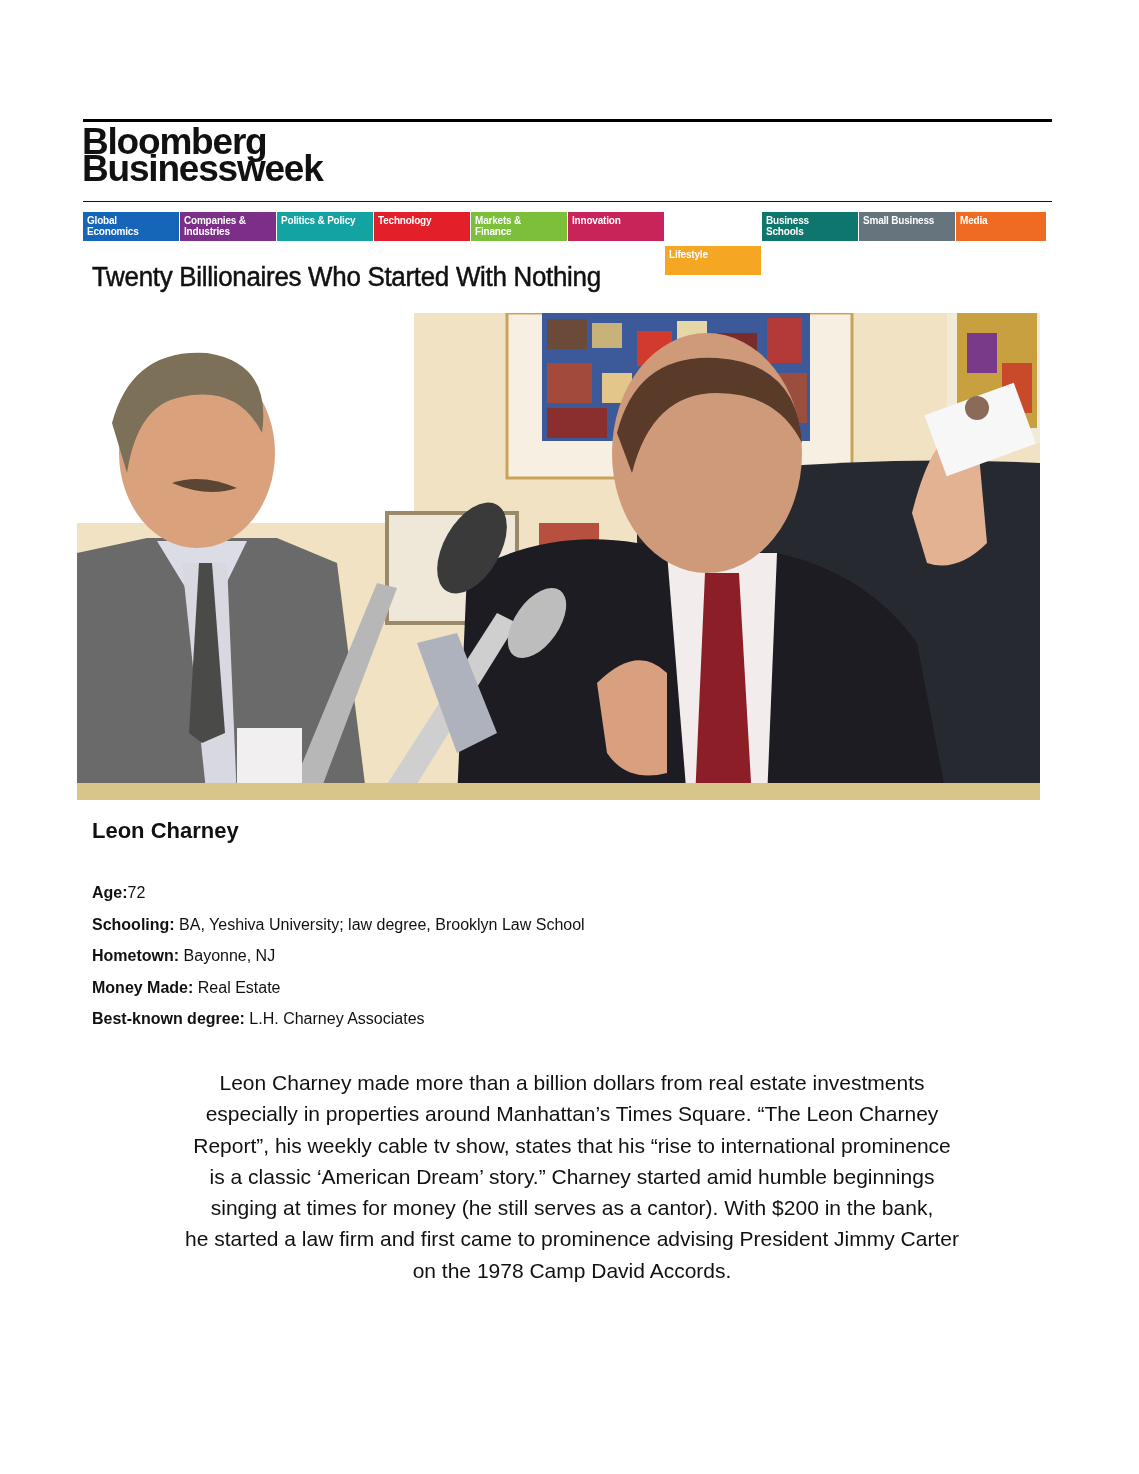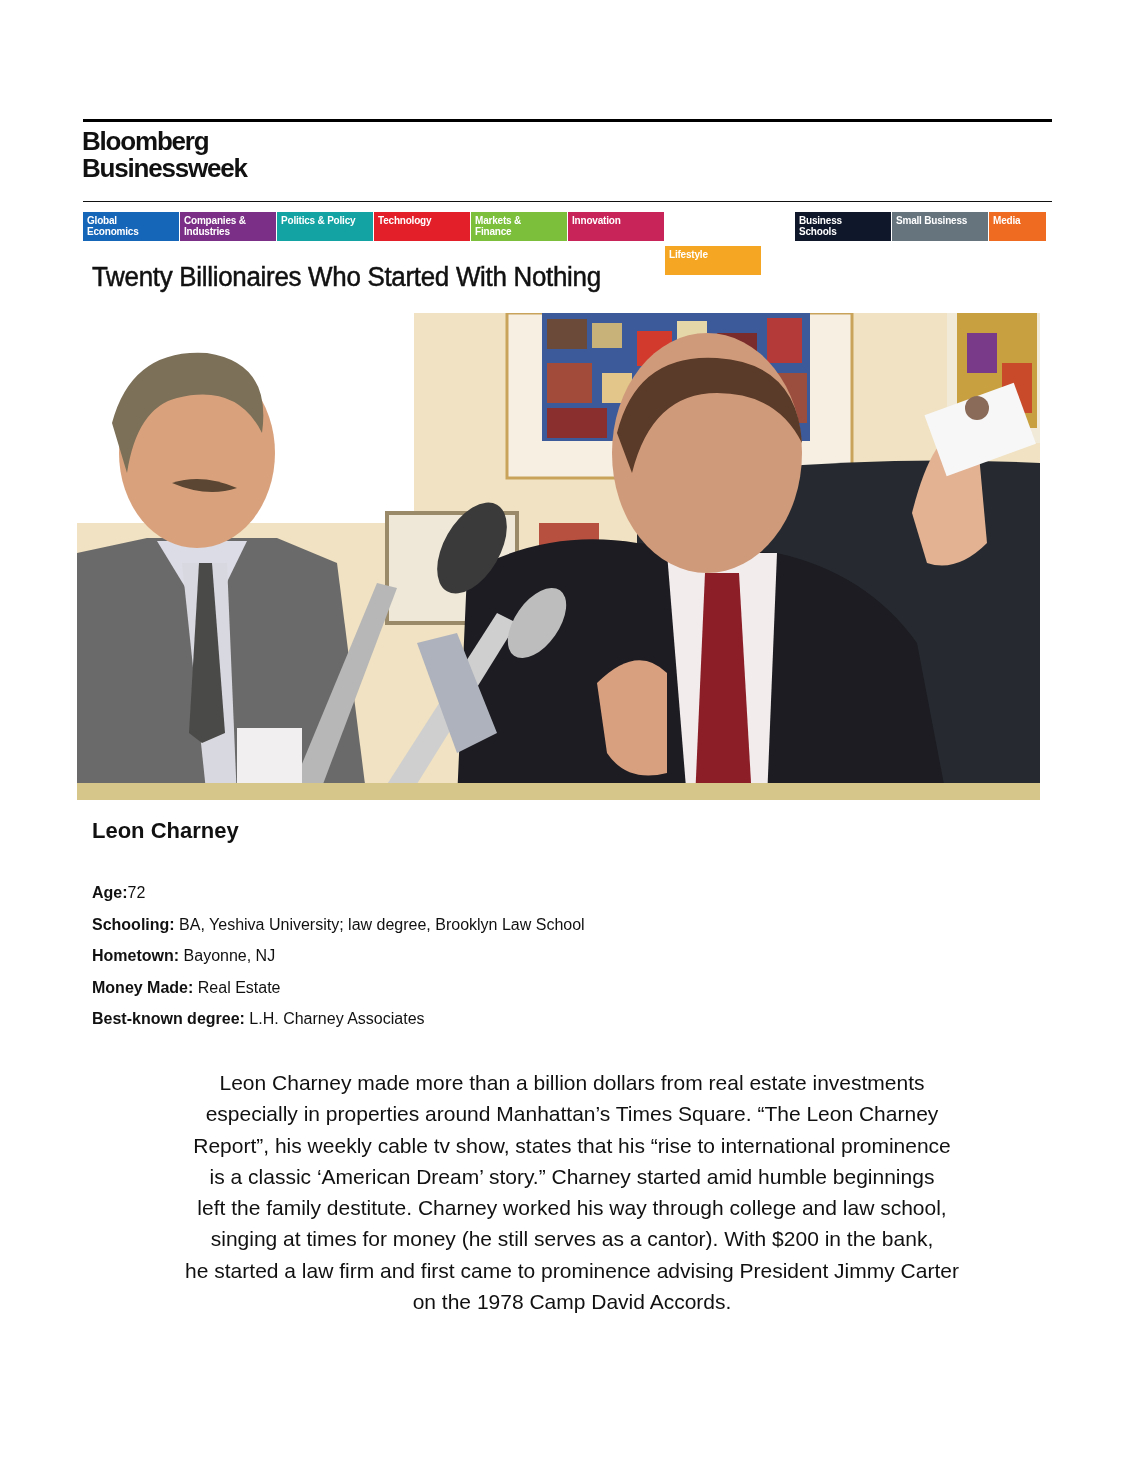--- a/index.html
+++ b/index.html
@@ -5,21 +5,21 @@
     html, body { margin: 0; padding: 0; background: #ffffff; }
     body {
       width: 1139px; height: 1474px; position: relative; overflow: hidden;
       font-family: "Liberation Sans", sans-serif; color: #111;
     }
     .rule-top { position: absolute; left: 83px; top: 119px; width: 969px; height: 3px; background: #000; }
     .rule-bottom { position: absolute; left: 83px; top: 201px; width: 969px; height: 1px; background: #111; }
     .logo {
       position: absolute; left: 82px; top: 128px;
       font-family: "Liberation Sans", sans-serif; font-weight: 700;
-      font-size: 26px; line-height: 27px; letter-spacing: -1.2px; color: #111;
+      font-size: 37px; line-height: 27px; letter-spacing: -1.2px; color: #111;
     }
     .logo span { display: block; }
     .nav {
       position: absolute; left: 83px; top: 212px; width: 969px; height: 29px;
       display: flex;
     }
     .nav-tab {
       width: 96px; margin-right: 1px; height: 29px; box-sizing: border-box;
       padding: 3px 4px 0 4px; color: #fff; font-weight: 700; font-size: 10px;
       line-height: 11px; letter-spacing: -0.2px; cursor: pointer; overflow: hidden;
@@ -88,21 +88,21 @@
     <div>Finance</div>
   </div>
   <div class="nav-tab" style="background: rgb(201, 36, 90);">
     <div>Innovation</div>
     <div></div>
   </div>
   <div class="nav-tab" style="background: rgb(245, 166, 35); margin-top: 34px;">
     <div>Lifestyle</div>
     <div></div>
   </div>
-  <div class="nav-tab" style="background: #0f172a; margin-left: 33px;">
+  <div class="nav-tab" style="background: #0f766e;">
     <div>Business</div>
     <div>Schools</div>
   </div>
   <div class="nav-tab" style="background: rgb(102, 116, 126);">
     <div>Small Business</div>
     <div></div>
   </div>
   <div class="nav-tab" style="background: rgb(240, 107, 34);">
     <div>Media</div>
     <div></div>
@@ -199,17 +199,16 @@
   <div class="row">
     <span class="k">Best-known degree:</span><span class="v"> L.H. Charney Associates</span>
   </div>
 </div>
 
 <p class="body-text" style="margin:0;">
   <span class="line">Leon Charney made more than a billion dollars from real estate investments</span>
   <span class="line">especially in properties around Manhattan’s Times Square. “The Leon Charney</span>
   <span class="line">Report”, his weekly cable tv show, states that his “rise to international prominence</span>
   <span class="line">is a classic ‘American Dream’ story.” Charney started amid humble beginnings</span>
-  <span class="line">left the family destitute. Charney worked his way through college and law school,</span>
   <span class="line">singing at times for money (he still serves as a cantor). With $200 in the bank,</span>
   <span class="line">he started a law firm and first came to prominence advising President Jimmy Carter</span>
   <span class="line">on the 1978 Camp David Accords.</span>
 </p>
 
 </body></html>

